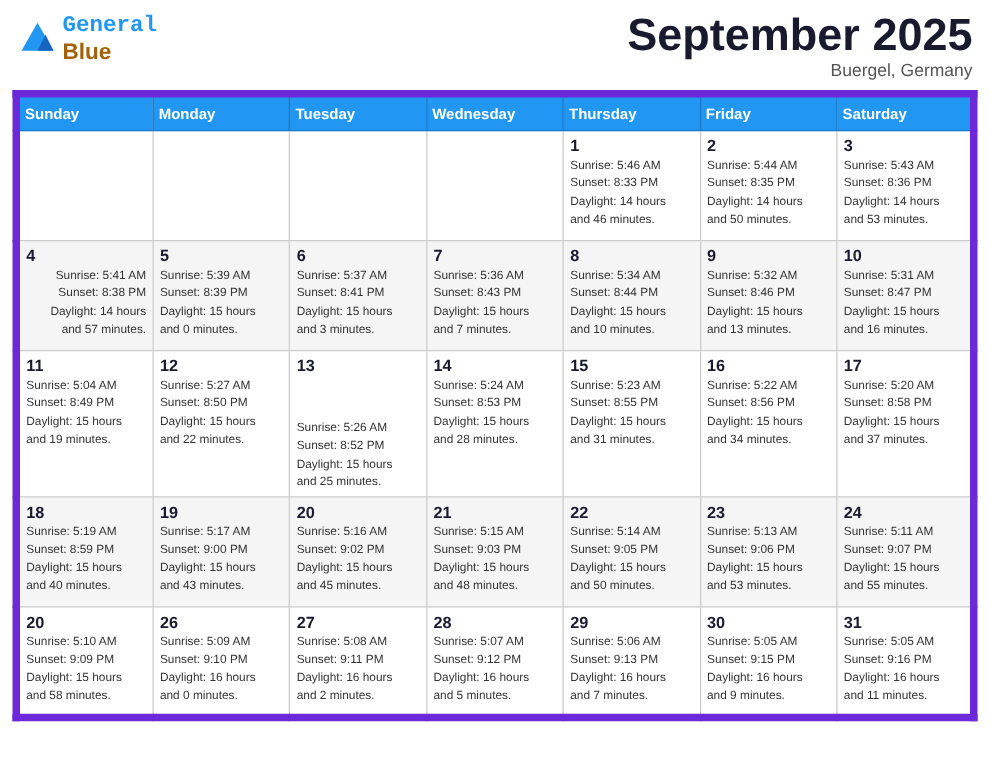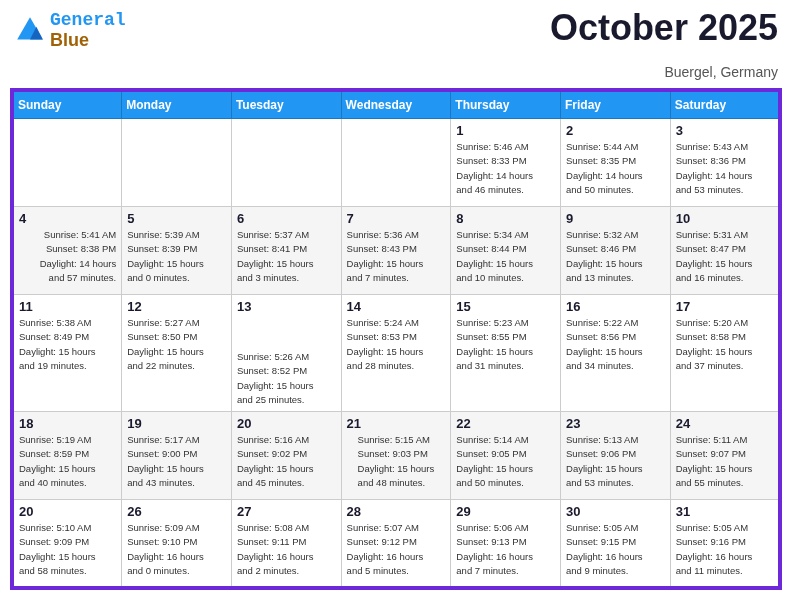--- a/index.html
+++ b/index.html
@@ -41,26 +41,26 @@
     }
     .month-title {
       font-size: 36px;
       font-weight: bold;
       color: #1a1a2e;
       line-height: 1;
     }
     .location {
       font-size: 14px;
       color: #555;
-      margin-top: 18px;
+      margin-top: 2px;
     }
     .calendar {
       width: 100%;
       border-collapse: collapse;
-      border: 4px solid #6d28d9;
+      border: 6px solid #6d28d9;
     }
     .calendar th {
       background: #2196F3;
       color: #fff;
       font-size: 12px;
       font-weight: bold;
       padding: 6px 4px;
       text-align: left;
       border: 1px solid #1a78c2;
     }
@@ -103,21 +103,21 @@
     <svg class="logo-icon" viewBox="0 0 40 40">
       <polygon points="20,4 36,32 4,32" fill="#2196F3"></polygon>
       <polygon points="28,16 36,32 20,32" fill="#1565C0"></polygon>
     </svg>
     <div class="logo-text">
       <div><span>General</span></div>
       <div style="color:#a16207">Blue</div>
     </div>
   </div>
   <div class="title-block">
-    <div class="month-title">October 2025</div>
+    <div class="month-title">September 2025</div>
     <div class="location">Buergel, Germany</div>
   </div>
 </div>
 
 <table class="calendar">
   <thead>
     <tr>
     <th>Sunday</th>
         <th>Monday</th>
         <th>Tuesday</th>
@@ -202,21 +202,21 @@
           <div class="day-number">10</div>
           <div class="day-info" style="white-space: pre-line;">Sunrise: 5:31 AM
 Sunset: 8:47 PM
 Daylight: 15 hours
 and 16 minutes.</div>
         </td>
       </tr>
       <tr>
         <td>
           <div class="day-number">11</div>
-          <div class="day-info" style="white-space: pre-line;">Sunrise: 5:38 AM
+          <div class="day-info" style="white-space: pre-line;">Sunrise: 5:04 AM
 Sunset: 8:49 PM
 Daylight: 15 hours
 and 19 minutes.</div>
         </td>
         <td>
           <div class="day-number">12</div>
           <div class="day-info" style="white-space: pre-line;">Sunrise: 5:27 AM
 Sunset: 8:50 PM
 Daylight: 15 hours
 and 22 minutes.</div>
@@ -274,21 +274,21 @@
         </td>
         <td>
           <div class="day-number">20</div>
           <div class="day-info" style="white-space: pre-line;">Sunrise: 5:16 AM
 Sunset: 9:02 PM
 Daylight: 15 hours
 and 45 minutes.</div>
         </td>
         <td>
           <div class="day-number">21</div>
-          <div class="day-info" style="white-space: pre-line; margin-left: 11px;">Sunrise: 5:15 AM
+          <div class="day-info" style="white-space: pre-line;">Sunrise: 5:15 AM
 Sunset: 9:03 PM
 Daylight: 15 hours
 and 48 minutes.</div>
         </td>
         <td>
           <div class="day-number">22</div>
           <div class="day-info" style="white-space: pre-line;">Sunrise: 5:14 AM
 Sunset: 9:05 PM
 Daylight: 15 hours
 and 50 minutes.</div>

